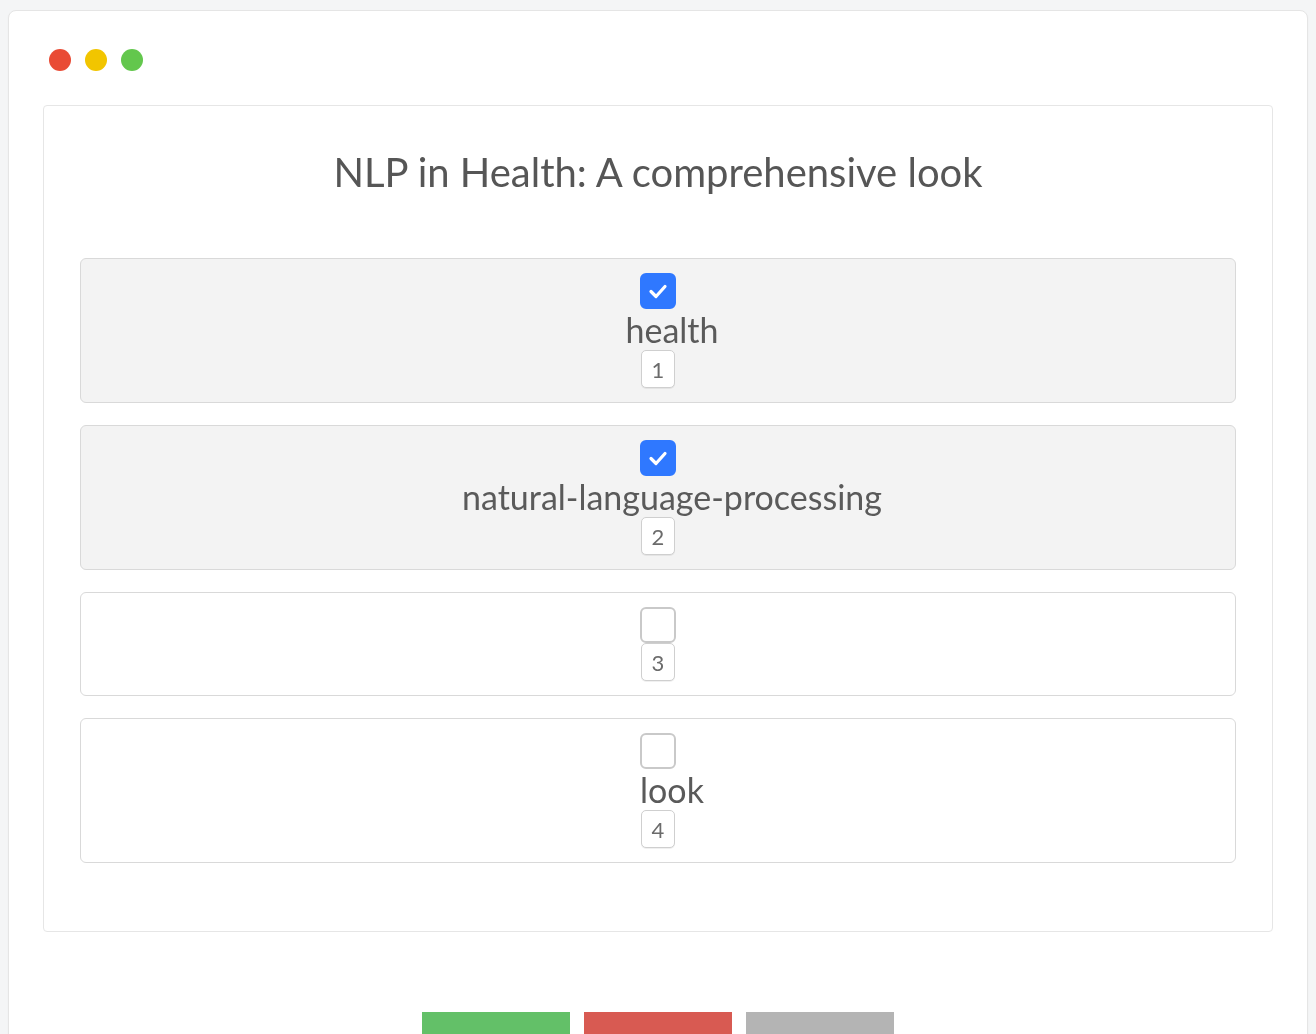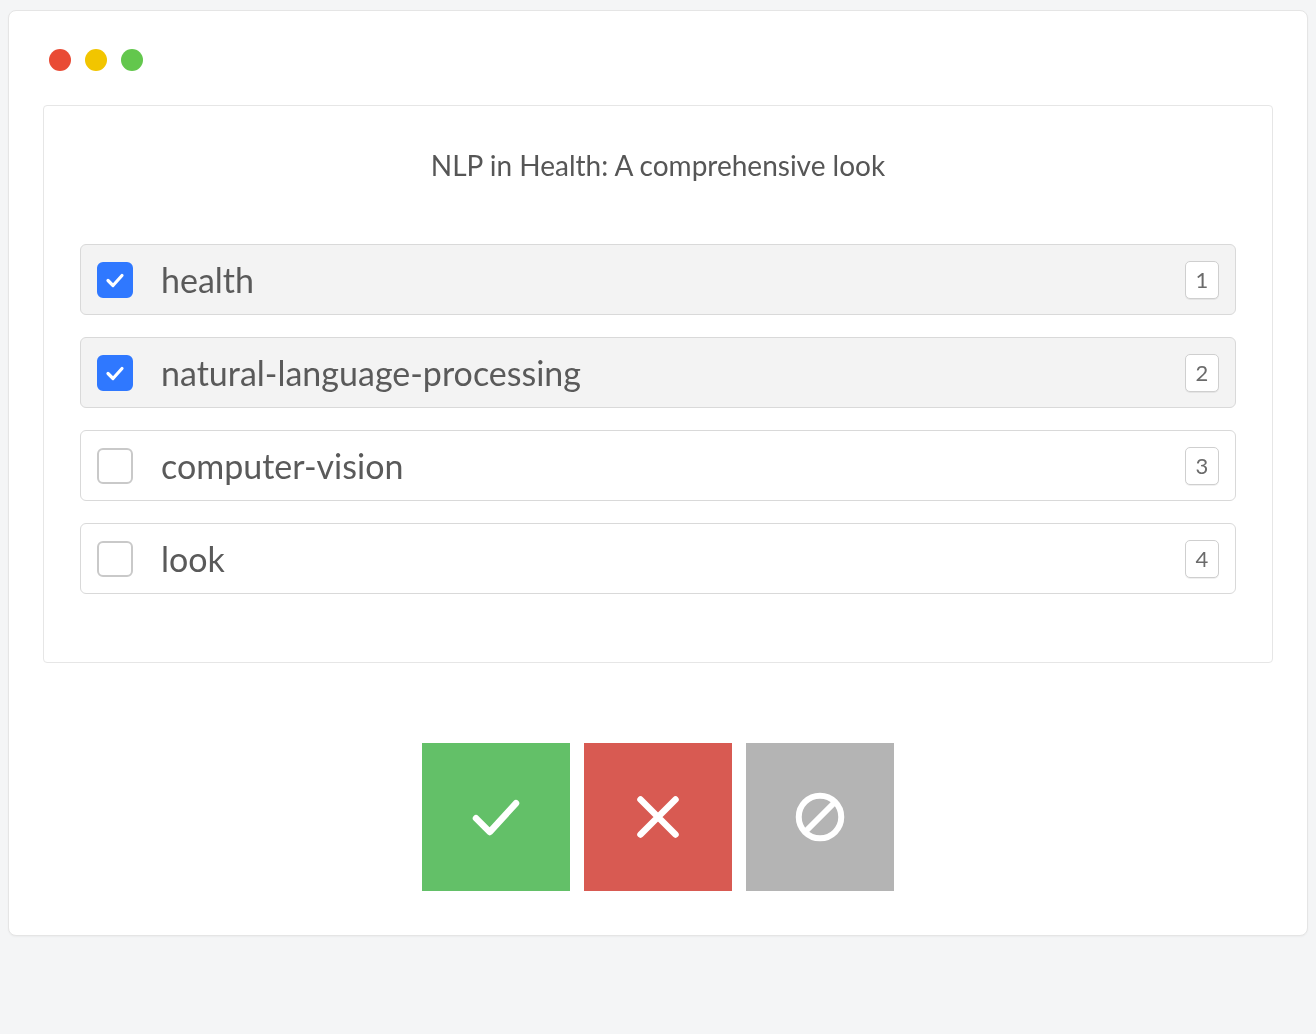--- a/index.html
+++ b/index.html
@@ -32,35 +32,36 @@
   .tl-green  { background: #63c74d; }
 
   .card {
     border: 1px solid #e6e6e6;
     border-radius: 4px;
     padding: 30px 36px 46px 36px;
     background: #fff;
   }
   .card-title {
     text-align: center;
-    font-size: 28px;
+    font-size: 40px;
     font-weight: 400;
     color: #565656;
     margin: 12px 0 62px 0;
   }
 
   .option-row {
     display: flex;
     align-items: center;
     border: 1px solid #d9d9d9;
     border-radius: 6px;
     background: #ffffff;
     padding: 14px 16px;
     margin-bottom: 22px;
     cursor: pointer;
+    flex-direction: column;
   }
   .option-row.selected {
     background: #f3f3f3;
   }
   .checkbox {
     width: 36px; height: 36px;
     border: 2px solid #c9c9c9;
     border-radius: 6px;
     background: #fff;
     display: flex; align-items: center; justify-content: center;
@@ -138,21 +139,20 @@
           <div class="checkbox checked">
             <svg viewBox="0 0 24 24">
               <path d="M5 12.5 L10 17.5 L19 7.5" fill="none" stroke="#ffffff" stroke-width="3.2" stroke-linecap="round" stroke-linejoin="round"></path>
             </svg>
           </div>
           <div class="option-label">natural-language-processing</div>
           <div class="key-hint">2</div>
         </div>
         <div class="option-row">
           <div class="checkbox"></div>
-          <div class="option-label">computer-vision</div>
           <div class="key-hint">3</div>
         </div>
         <div class="option-row">
           <div class="checkbox"></div>
           <div class="option-label">look</div>
           <div class="key-hint">4</div>
         </div>
       </div>
   </div>
 

